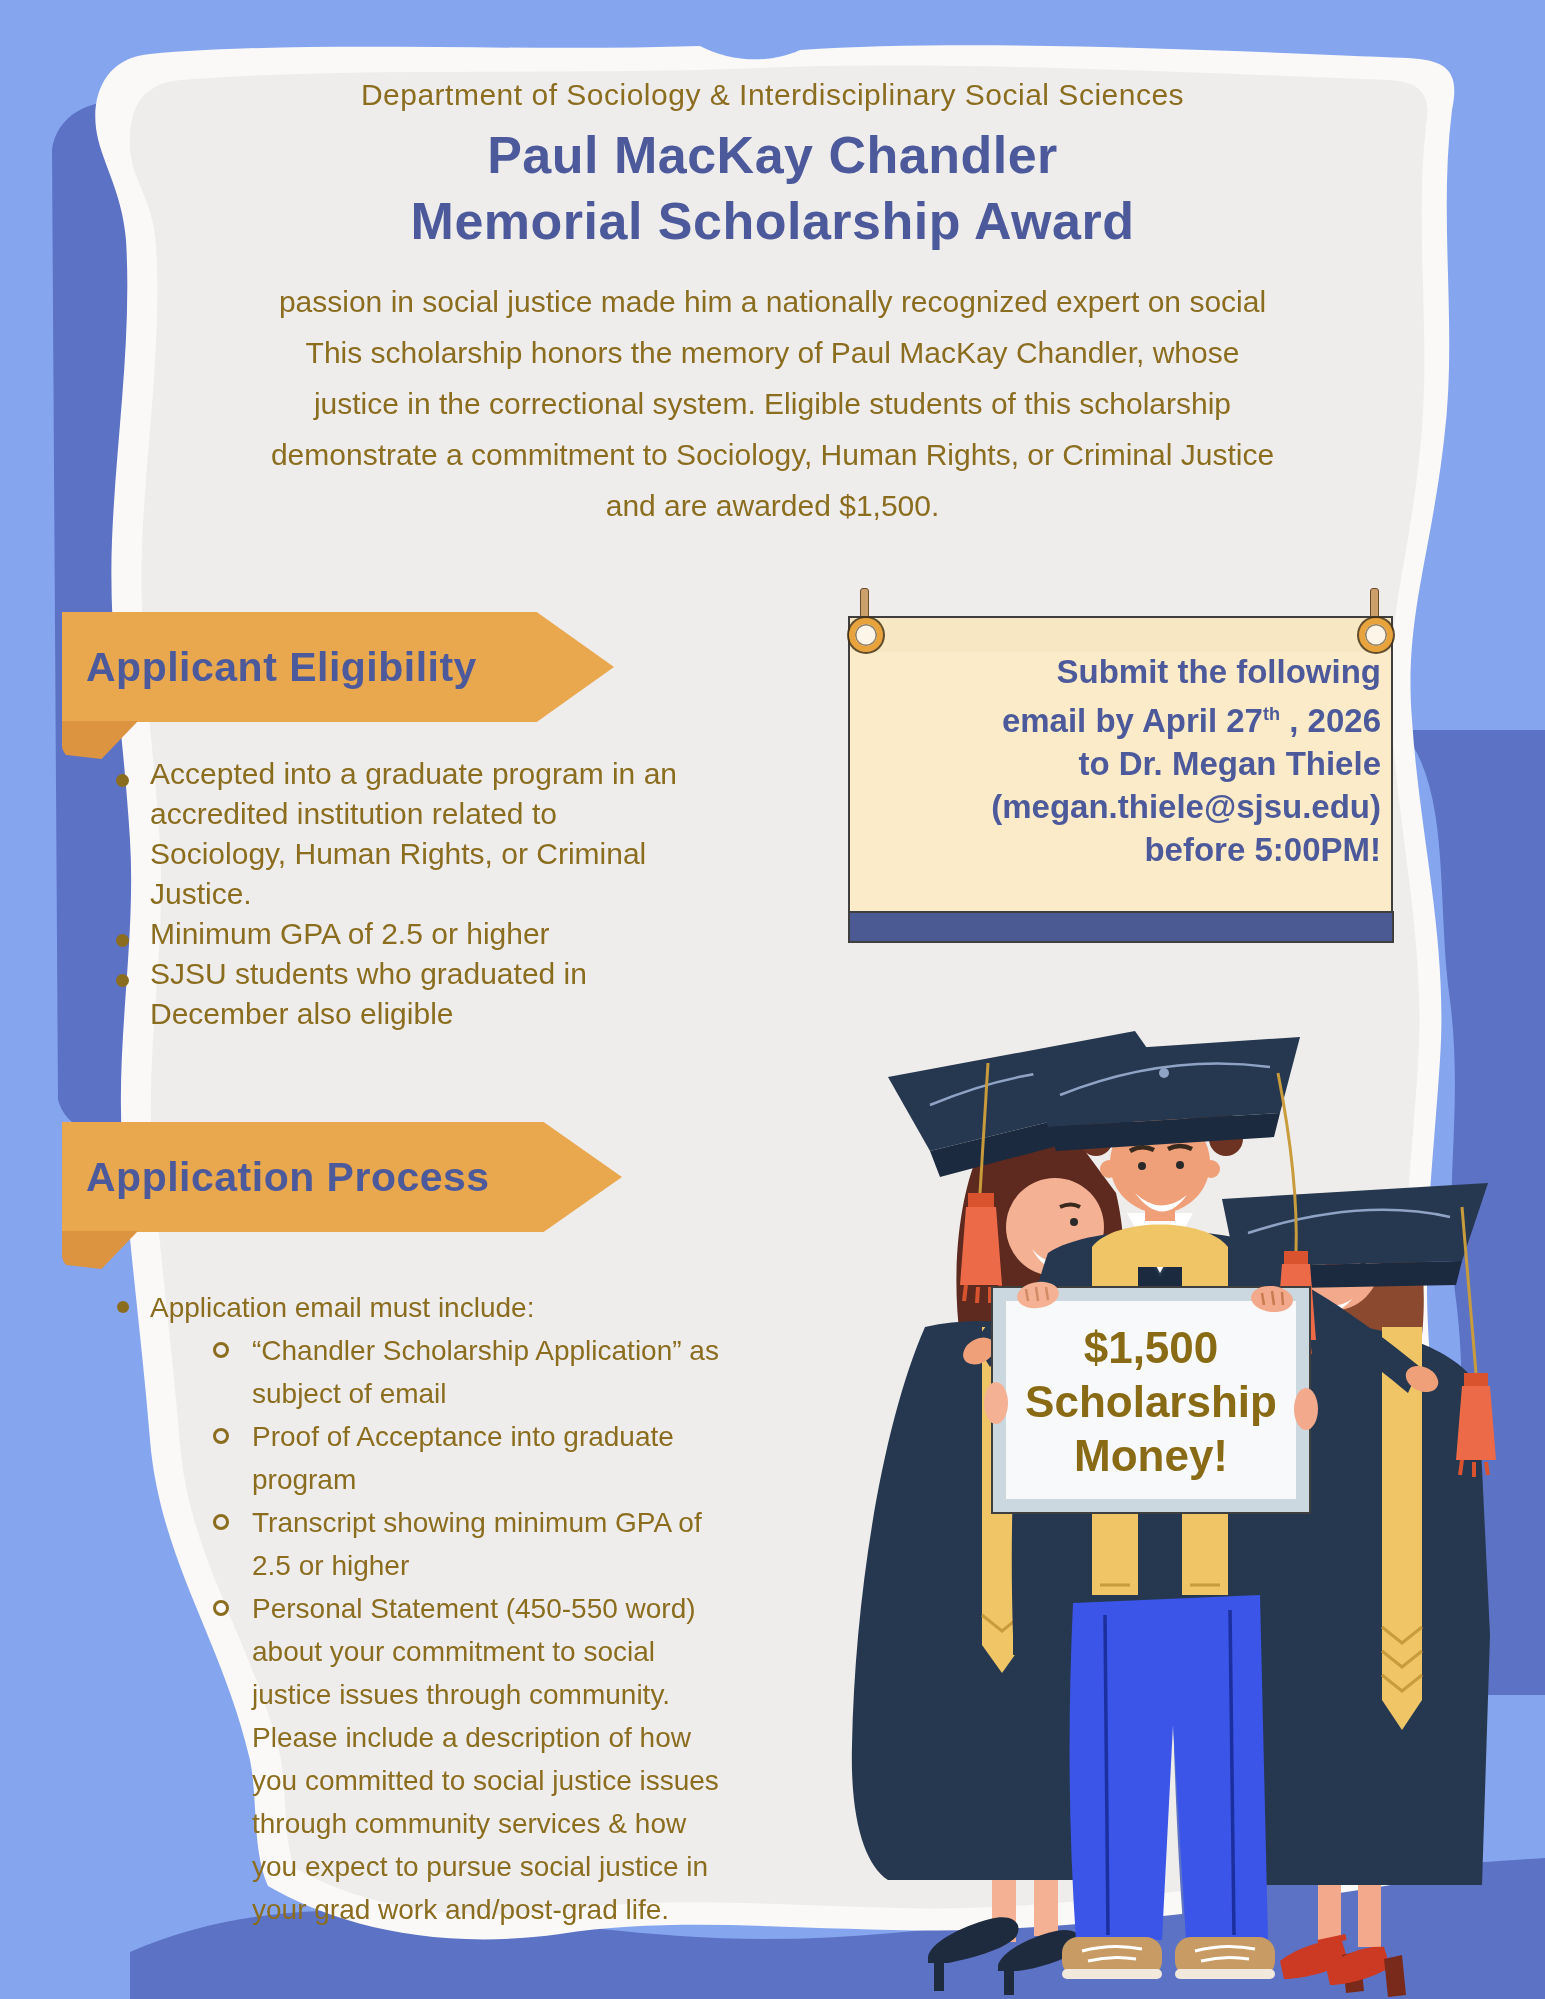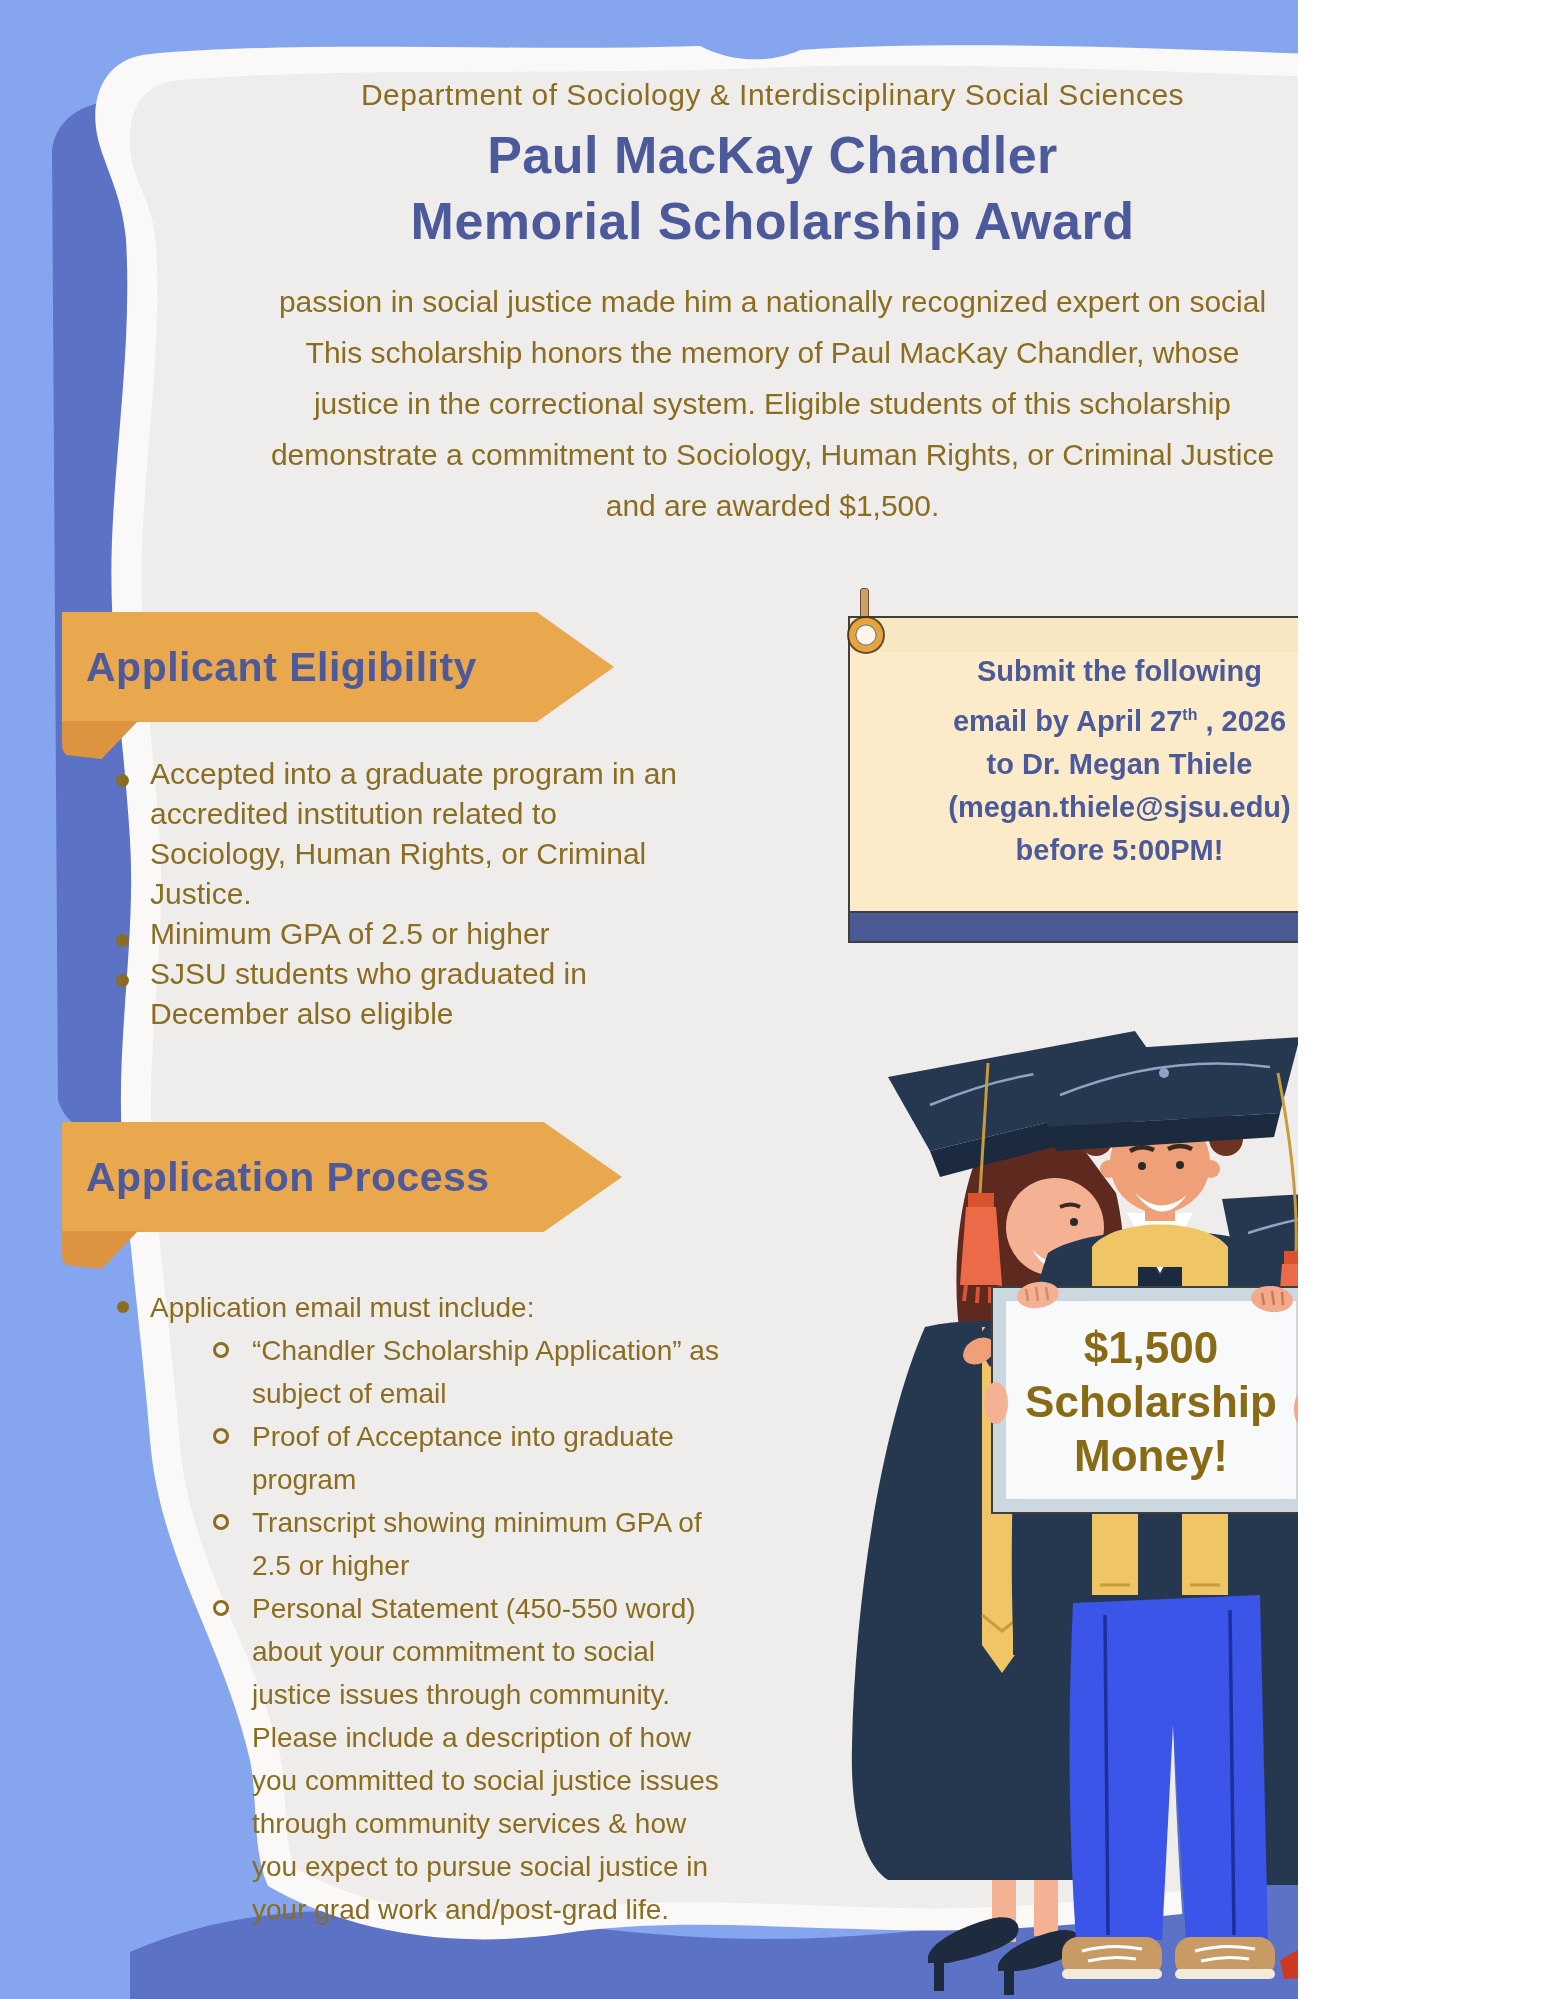--- a/index.html
+++ b/index.html
@@ -1,17 +1,17 @@
 <!DOCTYPE html>
 <html><head>
 <meta charset="utf-8">
 <style>
   html,body { margin:0; padding:0; }
   .page {
-    position:relative; width:1298px; height:1999px; overflow:hidden;
+    position:relative; width:1545px; height:1999px; overflow:hidden;
     background:#fef9c3;
     font-family:"Liberation Sans","DejaVu Sans",sans-serif;
   }
   .abs { position:absolute; }
   svg { display:block; }
 
   
   .dept {
     left:130px; top:78px; width:1285px; text-align:center;
     font-size:30px; color:#8B6D1F; letter-spacing:0.5px;
@@ -73,22 +73,22 @@
     background-color:#F7E7C2;
     background-image: radial-gradient(circle, #C9B astray 0, transparent 0),
                       radial-gradient(circle, #C6B492 2.2px, transparent 2.8px);
     background-size: 13px 11px;
   }
   .note-bar {
     position:absolute; left:-2.5px; right:-2.5px; bottom:-2.5px; height:28px;
     background:#4C5A94; border:2.5px solid #3F3F3F;
   }
   .note-text {
-    position:absolute; left:8px; right:10px; top:32px; text-align:center;
-    font-size:29px; line-height:43px; font-weight:bold; color:#4C5A9B;
+    position:absolute; left:8px; right:10px; top:32px; text-align:right;
+    font-size:33px; line-height:43px; font-weight:bold; color:#4C5A9B;
   }
   .note-text sup { font-size:0.55em; }
   .string {
     width:7px; height:50px; background:#CBA06B; border:1.5px solid #6B4A2A;
     border-radius:3px;
   }
   .eyelet {
     width:22px; height:22px; border-radius:50%;
     border:6px solid #E8A33D; background:#FDF6E8;
     box-shadow:0 0 0 2px rgba(70,50,20,0.85), inset 0 0 0 1.5px rgba(70,50,20,0.6);

